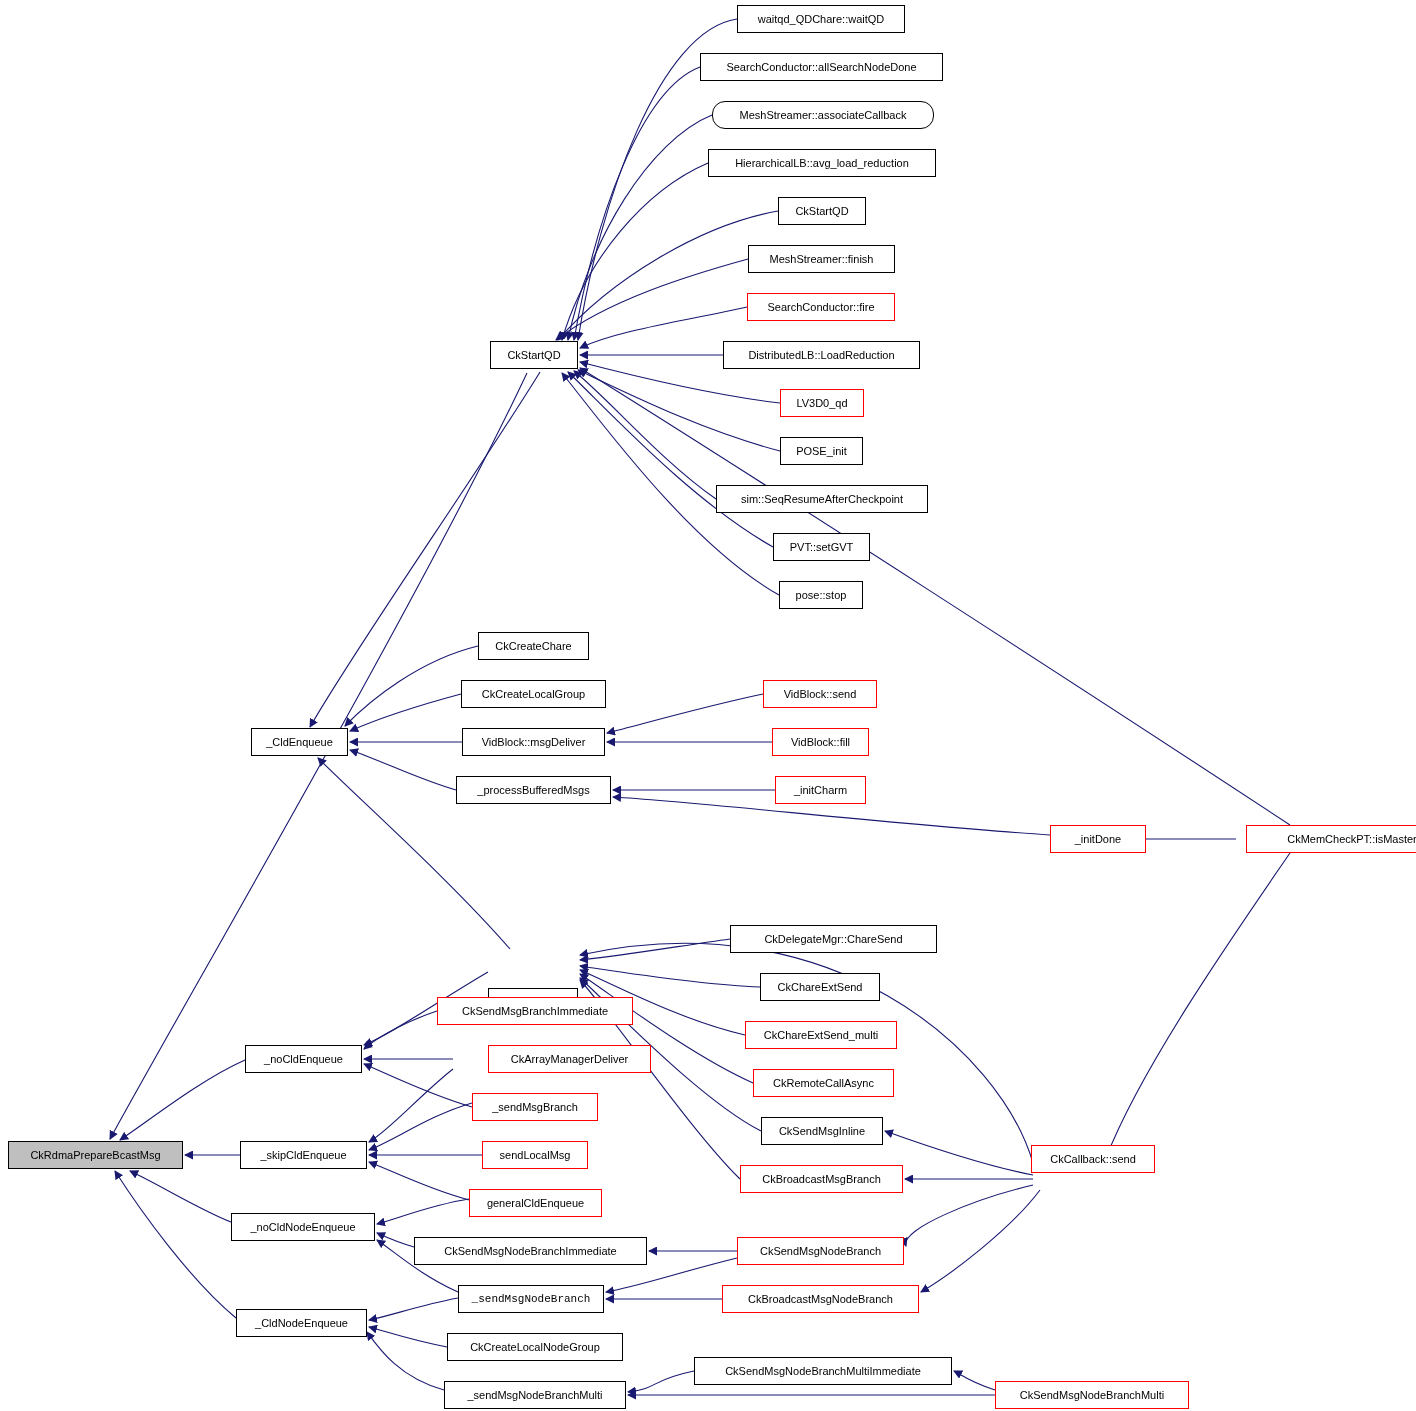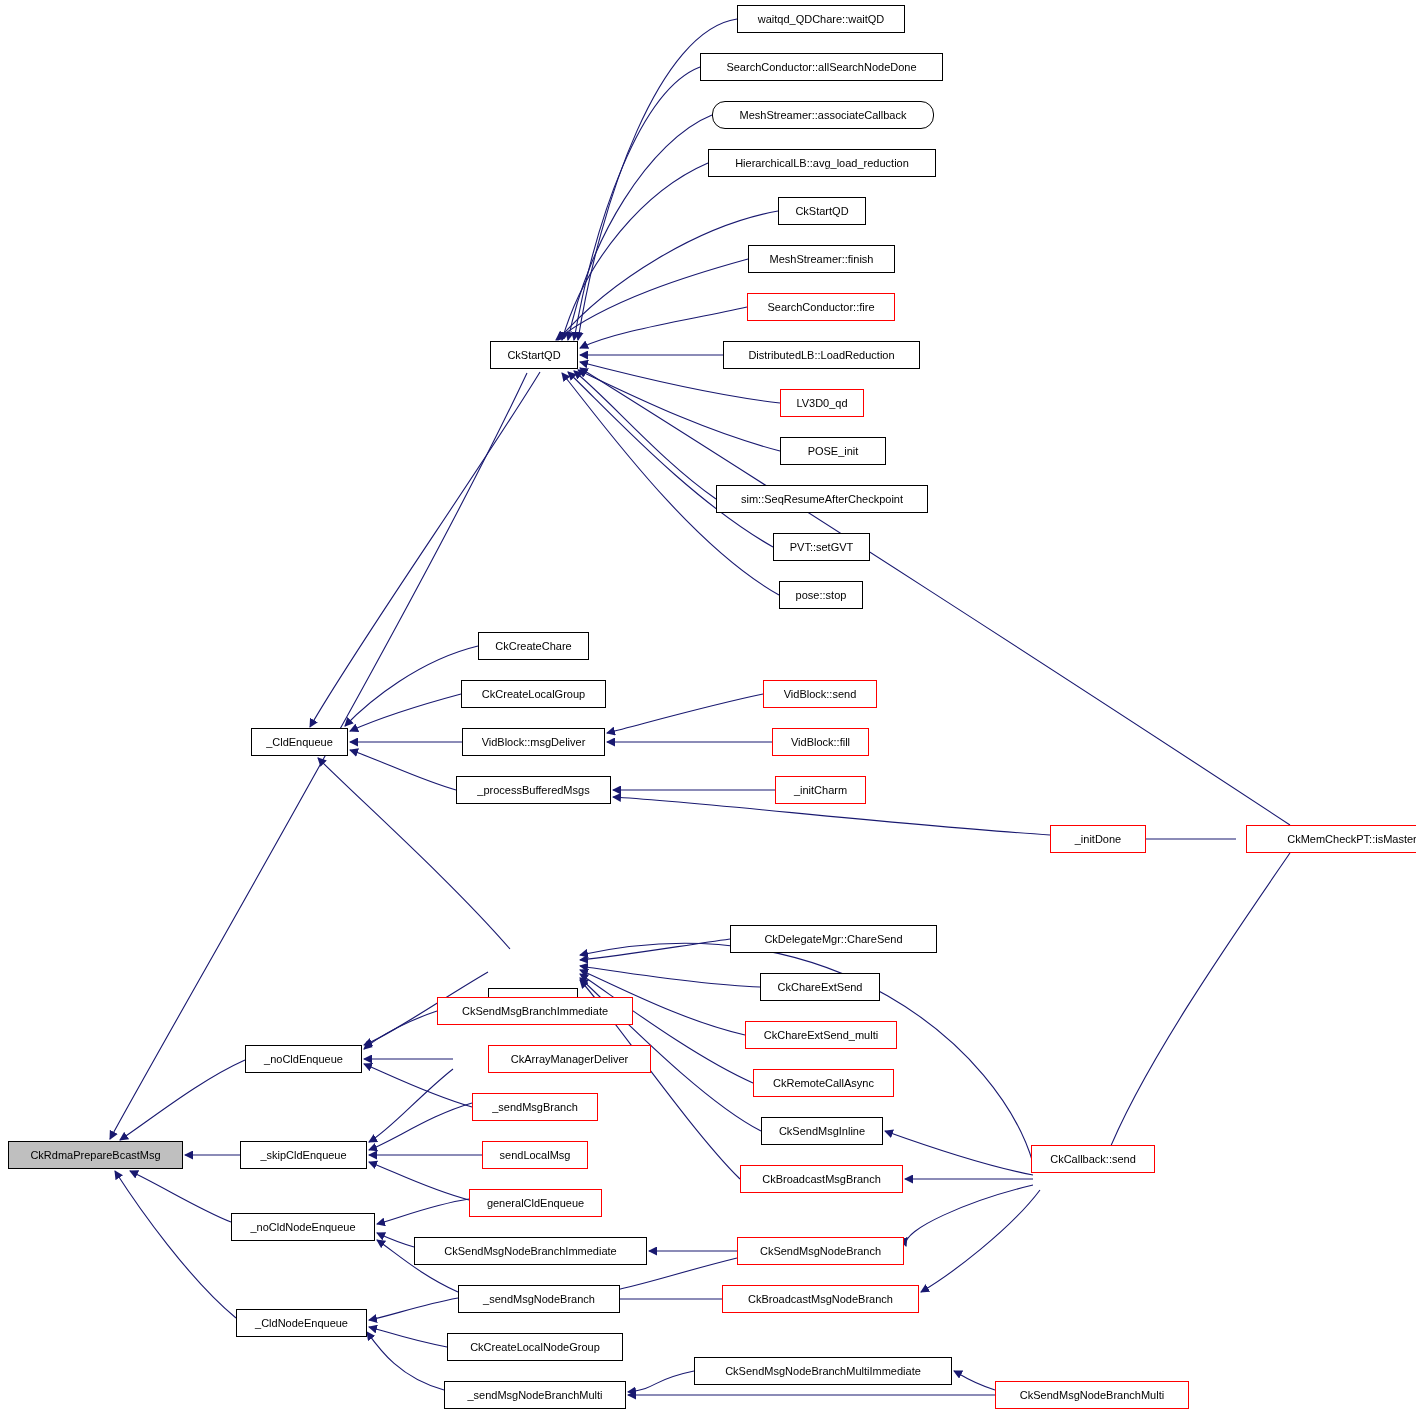--- a/index.html
+++ b/index.html
@@ -91,21 +91,21 @@
   <div id="node-layer">
       <div class="node" style="left: 737px; top: 5px; width: 168px;"><span>waitqd_QDChare::waitQD</span></div>
       <div class="node" style="left: 700px; top: 53px; width: 243px;"><span>SearchConductor::allSearchNodeDone</span></div>
       <div class="node" style="left: 712px; top: 101px; width: 222px; border-radius: 13px;"><span>MeshStreamer::associateCallback</span></div>
       <div class="node" style="left: 708px; top: 149px; width: 228px;"><span>HierarchicalLB::avg_load_reduction</span></div>
       <div class="node" style="left: 778px; top: 197px; width: 88px;"><span>CkStartQD</span></div>
       <div class="node" style="left: 748px; top: 245px; width: 147px;"><span>MeshStreamer::finish</span></div>
       <div class="node red" style="left: 747px; top: 293px; width: 148px;"><span>SearchConductor::fire</span></div>
       <div class="node" style="left: 723px; top: 341px; width: 197px;"><span>DistributedLB::LoadReduction</span></div>
       <div class="node red" style="left: 780px; top: 389px; width: 84px;"><span>LV3D0_qd</span></div>
-      <div class="node" style="left: 780px; top: 437px; width: 106px;"><span>POSE_init</span></div>
+      <div class="node" style="left: 780px; top: 437px; width: 83px;"><span>POSE_init</span></div>
       <div class="node" style="left: 716px; top: 485px; width: 212px;"><span>sim::SeqResumeAfterCheckpoint</span></div>
       <div class="node" style="left: 773px; top: 533px; width: 97px;"><span>PVT::setGVT</span></div>
       <div class="node" style="left: 779px; top: 581px; width: 84px;"><span>pose::stop</span></div>
       <div class="node" style="left: 490px; top: 341px; width: 88px;"><span>CkStartQD</span></div>
       <div class="node" style="left: 478px; top: 632px; width: 111px;"><span>CkCreateChare</span></div>
       <div class="node" style="left: 461px; top: 680px; width: 145px;"><span>CkCreateLocalGroup</span></div>
       <div class="node" style="left: 462px; top: 728px; width: 143px;"><span>VidBlock::msgDeliver</span></div>
       <div class="node" style="left: 456px; top: 776px; width: 155px;"><span>_processBufferedMsgs</span></div>
       <div class="node red" style="left: 763px; top: 680px; width: 114px;"><span>VidBlock::send</span></div>
       <div class="node red" style="left: 772px; top: 728px; width: 97px;"><span>VidBlock::fill</span></div>
@@ -125,21 +125,21 @@
       <div class="node red" style="left: 472px; top: 1093px; width: 126px;"><span>_sendMsgBranch</span></div>
       <div class="node red" style="left: 482px; top: 1141px; width: 106px;"><span>sendLocalMsg</span></div>
       <div class="node red" style="left: 469px; top: 1189px; width: 133px;"><span>generalCldEnqueue</span></div>
       <div class="node" style="left: 245px; top: 1045px; width: 117px;"><span>_noCldEnqueue</span></div>
       <div class="node" style="left: 240px; top: 1141px; width: 127px;"><span>_skipCldEnqueue</span></div>
       <div class="node" style="left: 231px; top: 1213px; width: 144px;"><span>_noCldNodeEnqueue</span></div>
       <div class="node" style="left: 236px; top: 1309px; width: 131px;"><span>_CldNodeEnqueue</span></div>
       <div class="node hl" style="left: 8px; top: 1141px; width: 175px;"><span>CkRdmaPrepareBcastMsg</span></div>
       <div class="node" style="left: 414px; top: 1237px; width: 233px;"><span>CkSendMsgNodeBranchImmediate</span></div>
       <div class="node red" style="left: 737px; top: 1237px; width: 167px;"><span>CkSendMsgNodeBranch</span></div>
-      <div class="node" style="left: 458px; top: 1285px; width: 162px;"><span>_sendMsgNodeBranch</span></div>
+      <div class="node" style="left: 458px; top: 1285px; width: 146px; font-family: Liberation Mono, monospace;"><span>_sendMsgNodeBranch</span></div>
       <div class="node red" style="left: 722px; top: 1285px; width: 197px;"><span>CkBroadcastMsgNodeBranch</span></div>
       <div class="node" style="left: 447px; top: 1333px; width: 176px;"><span>CkCreateLocalNodeGroup</span></div>
       <div class="node" style="left: 444px; top: 1381px; width: 182px;"><span>_sendMsgNodeBranchMulti</span></div>
       <div class="node" style="left: 694px; top: 1357px; width: 258px;"><span>CkSendMsgNodeBranchMultiImmediate</span></div>
       <div class="node red" style="left: 995px; top: 1381px; width: 194px;"><span>CkSendMsgNodeBranchMulti</span></div>
       <div class="node red" style="left: 1031px; top: 1145px; width: 124px;"><span>CkCallback::send</span></div>
     </div>
 </div>
 
 </body></html>

